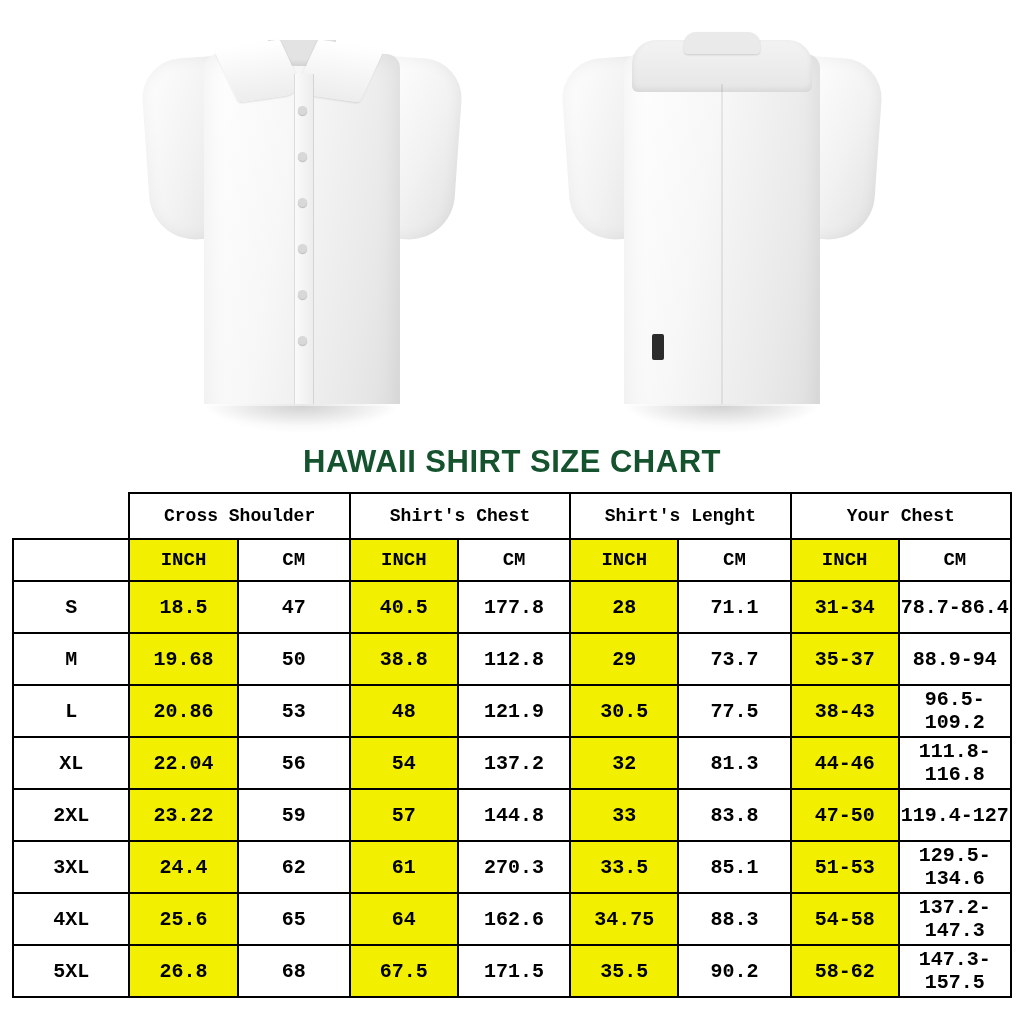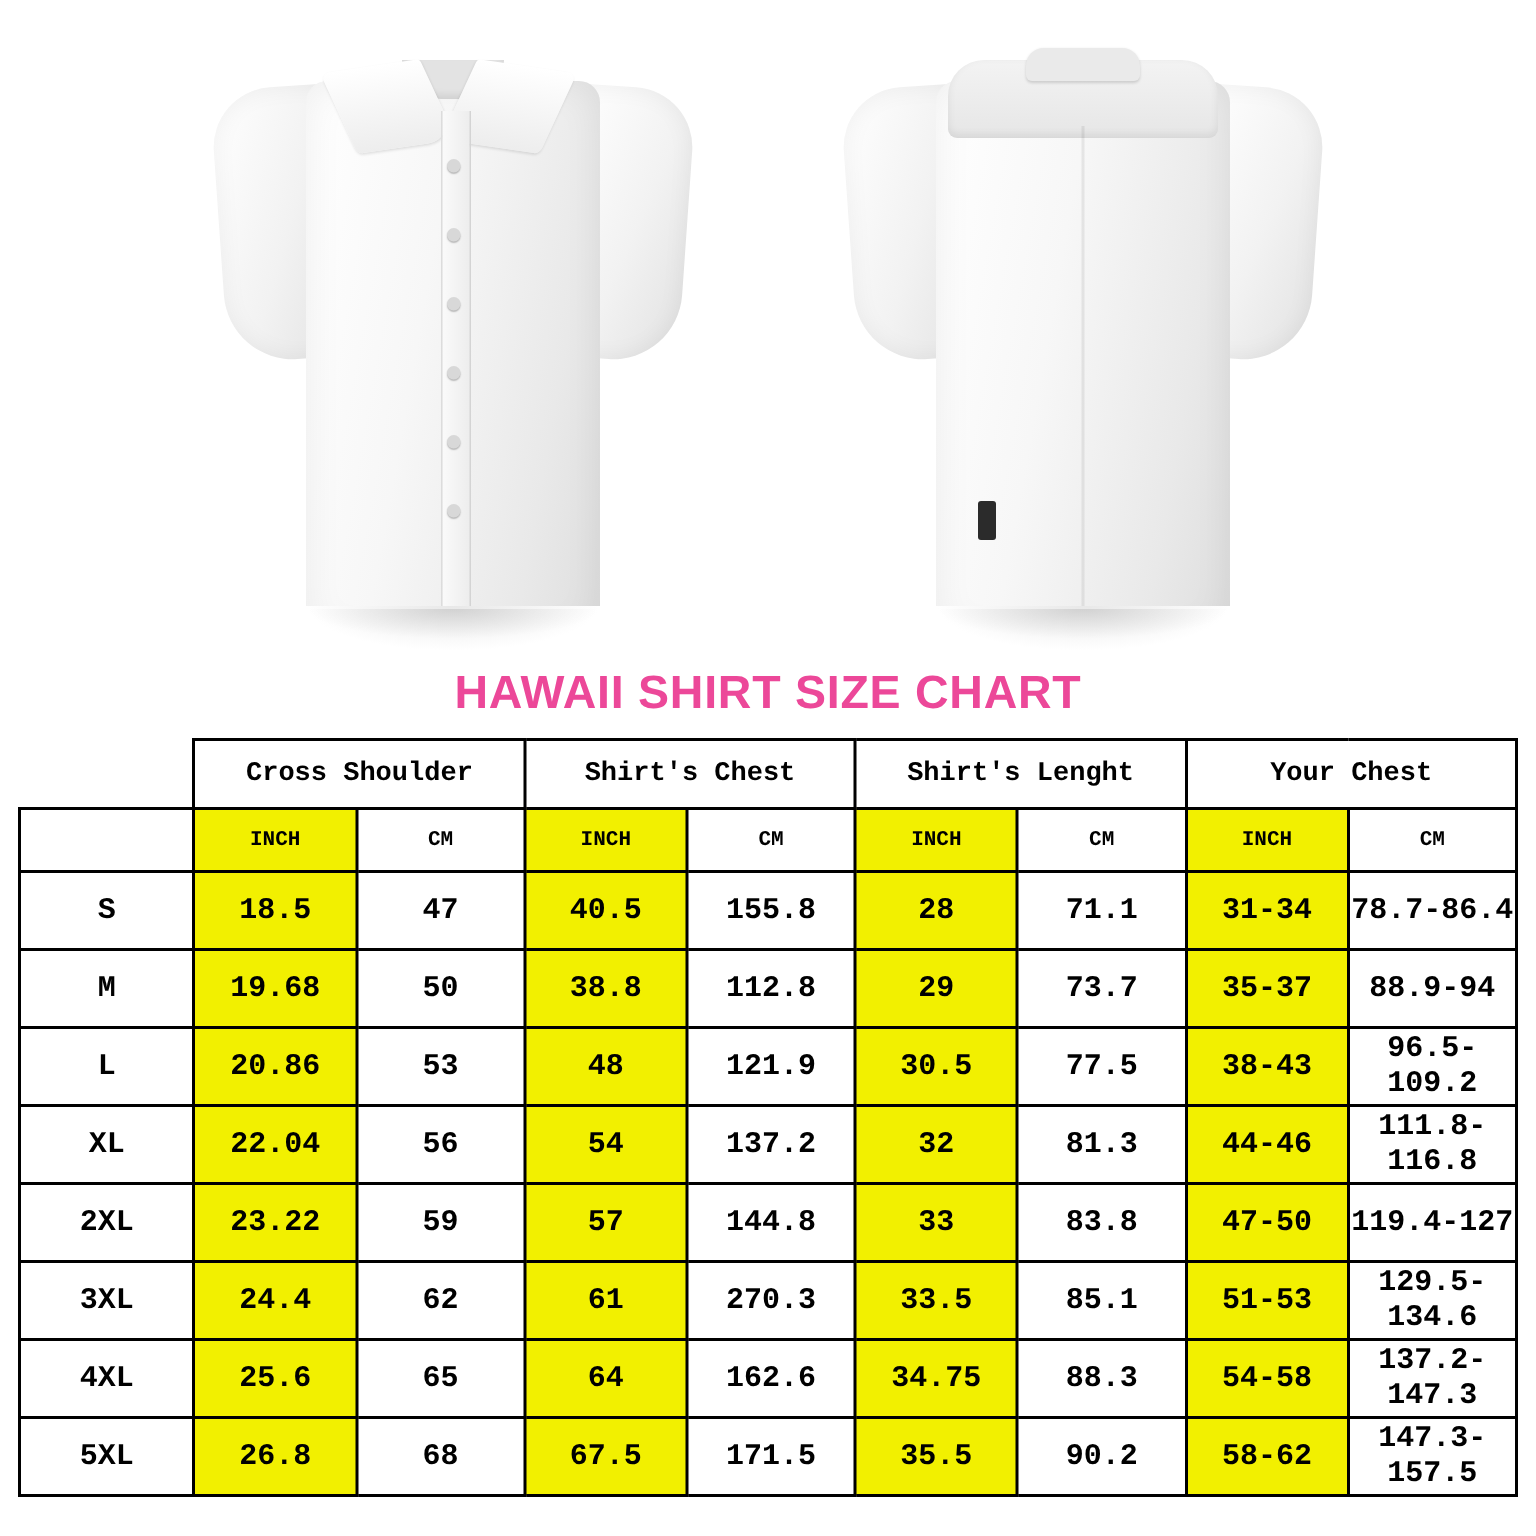--- a/index.html
+++ b/index.html
@@ -178,21 +178,21 @@
     background: radial-gradient(ellipse at 50% 0%, rgba(0,0,0,0.10), rgba(0,0,0,0) 70%);
   }
 
   
   .chart-title {
     text-align: center;
     font-size: 31px;
     font-weight: bold;
     letter-spacing: 0.5px;
     margin: 4px 0 12px 0;
-    color: #ec4899;
+    color: #14532d;
   }
 
   
   .table-wrap {
     padding: 0 12px 10px 12px;
   }
   table.size-chart {
     width: 1000px;
     border-collapse: collapse;
     table-layout: fixed;
@@ -206,21 +206,21 @@
     font-weight: bold;
     color: #000000;
     padding: 0;
   }
   .grp-head {
     height: 46px;
     font-size: 18px;
   }
   .unit-row td {
     height: 40px;
-    font-size: 14px;
+    font-size: 19px;
     margin-left: 16px;
   }
   .data-row td {
     height: 50px;
     font-size: 20px;
   }
   .size-cell {
     font-size: 22px;
   }
   .hl {
@@ -307,21 +307,21 @@
         <td>CM</td>
         <td class="hl">INCH</td>
         <td>CM</td>
       </tr>
 
       <tr class="data-row">
         <td class="size-cell">S</td>
         <td class="hl">18.5</td>
         <td>47</td>
         <td class="hl">40.5</td>
-        <td>155.8</td>
+        <td>177.8</td>
         <td class="hl">28</td>
         <td>71.1</td>
         <td class="hl">31-34</td>
         <td class="small-num">78.7-86.4</td>
       </tr>
 
       <tr class="data-row">
         <td class="size-cell">M</td>
         <td class="hl">19.68</td>
         <td>50</td>

